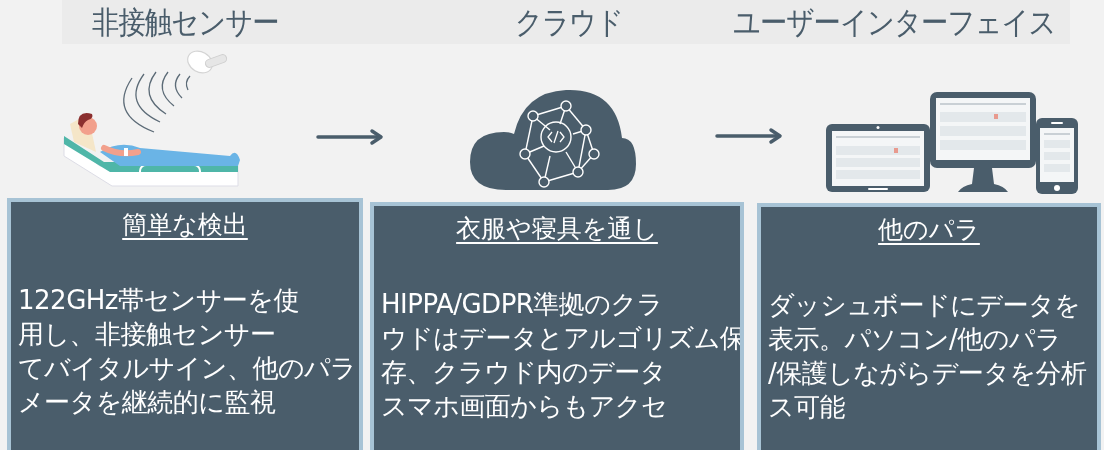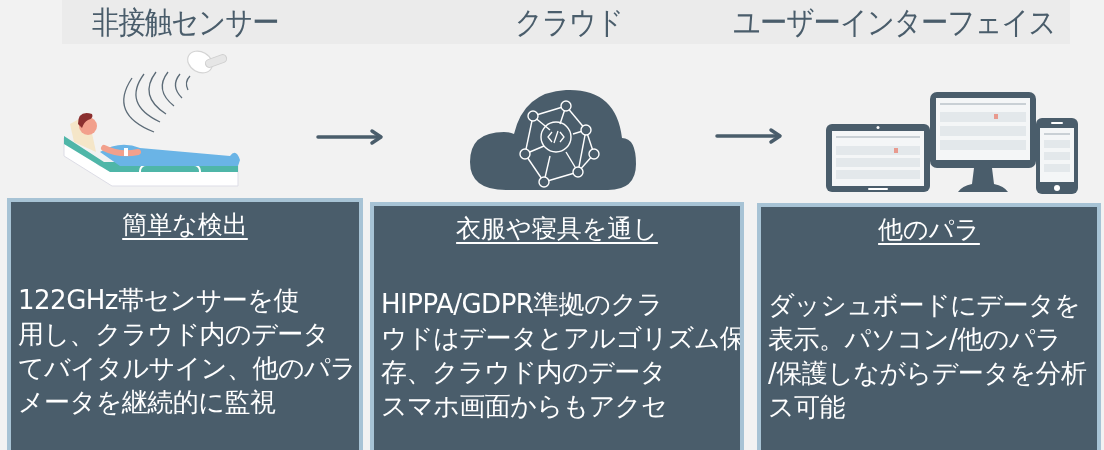--- a/index.html
+++ b/index.html
@@ -153,21 +153,21 @@
     <rect x="220" y="74" width="26" height="8" fill="#e3e8eb"></rect>
     <rect x="70" y="58" width="4" height="5" fill="#e89a8e"></rect>
     <rect x="170" y="24" width="4" height="5" fill="#e89a8e"></rect>
   </g>
 </svg>
 
 <div class="box" style="left:7px; top:198px; width:356px; height:256px;">
   <div class="box-title">簡単な検出</div>
   <div class="box-body">
     <span>122GHz帯センサーを使</span>
-    <span>用し、クラウド内のデータ</span>
+    <span>用し、非接触センサー</span>
     <span>てバイタルサイン、他のパラ</span>
     <span>メータを継続的に監視</span>
   </div>
 </div>
 
 <div class="box" style="left:370px; top:202px; width:374px; height:252px;">
   <div class="box-title">衣服や寝具を通し</div>
   <div class="box-body">
     <span>HIPPA/GDPR準拠のクラ</span>
     <span>ウドはデータとアルゴリズム保</span>

